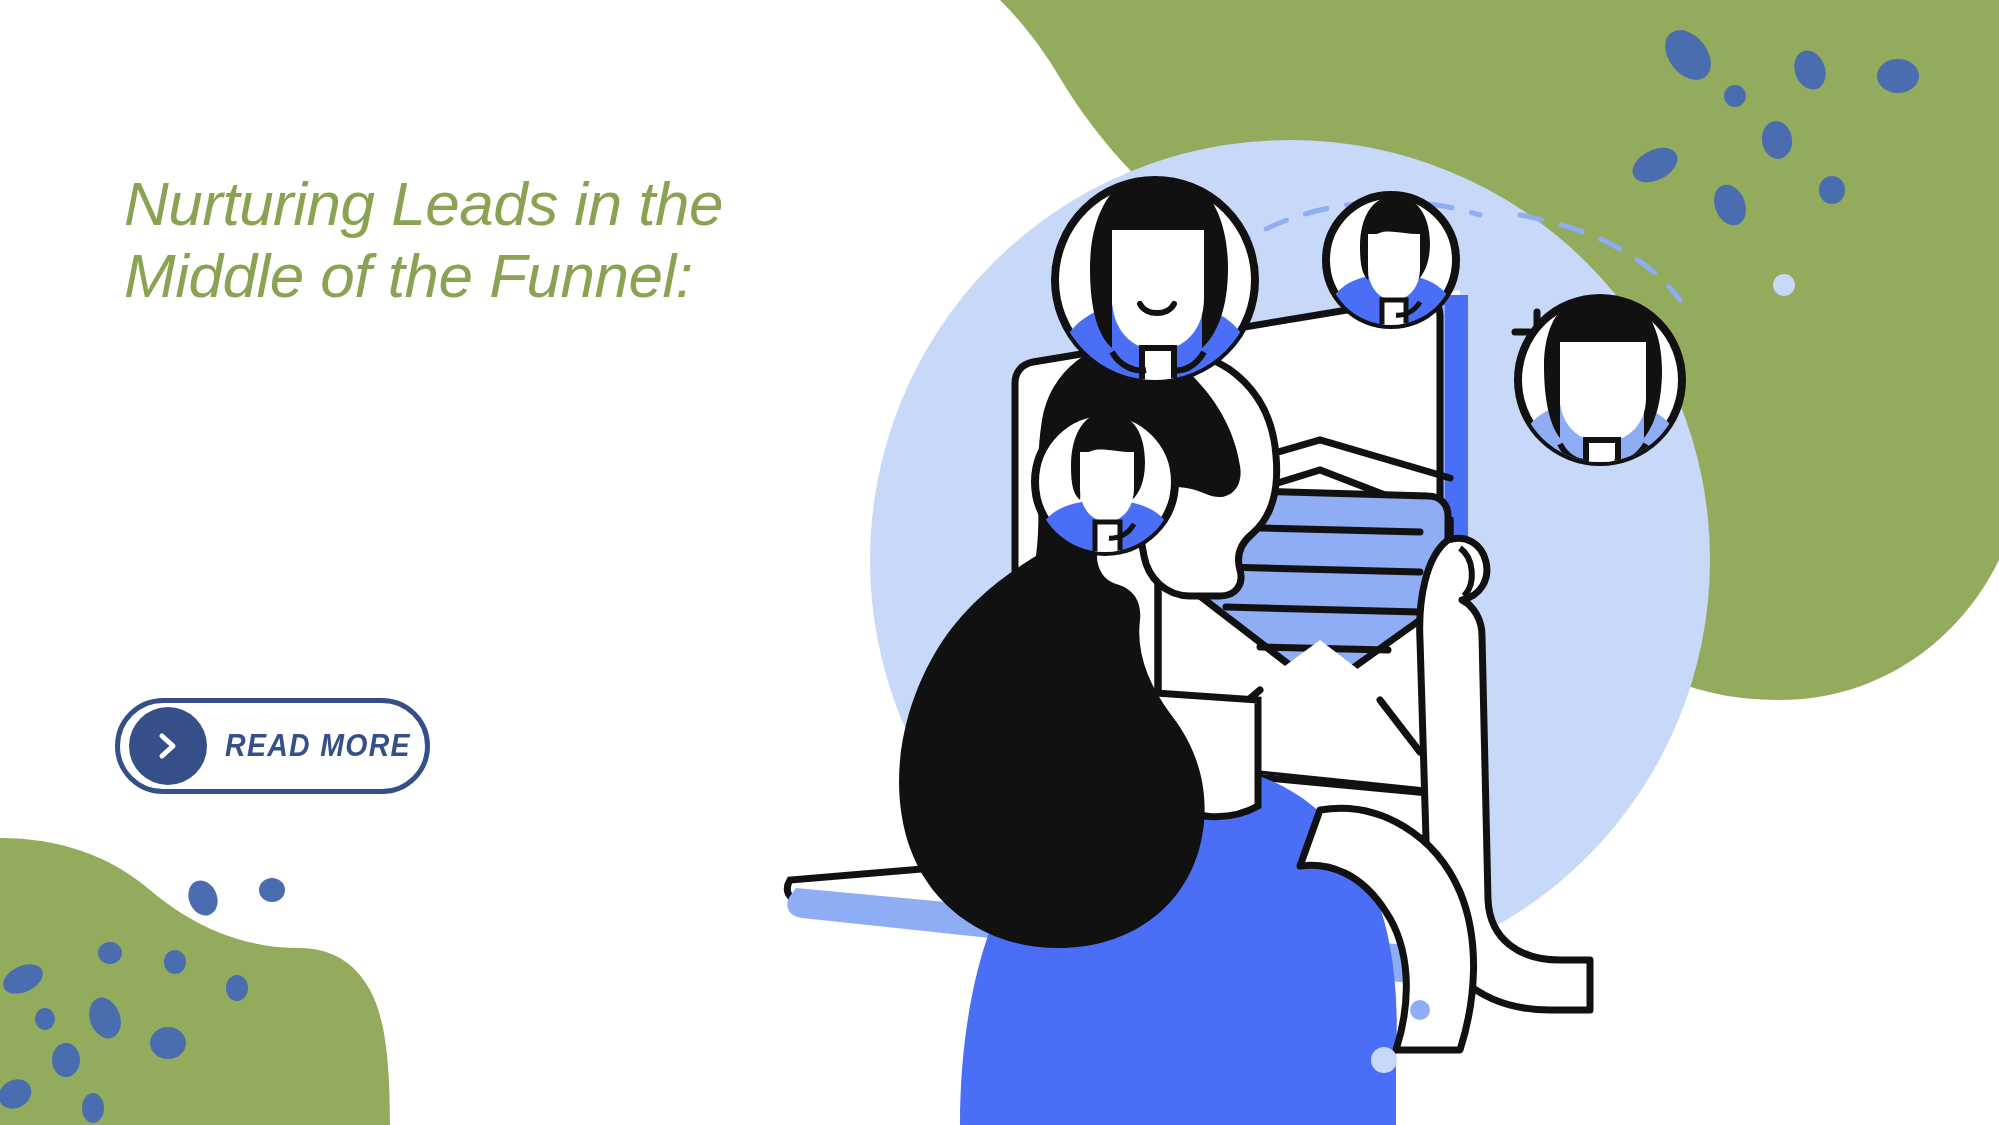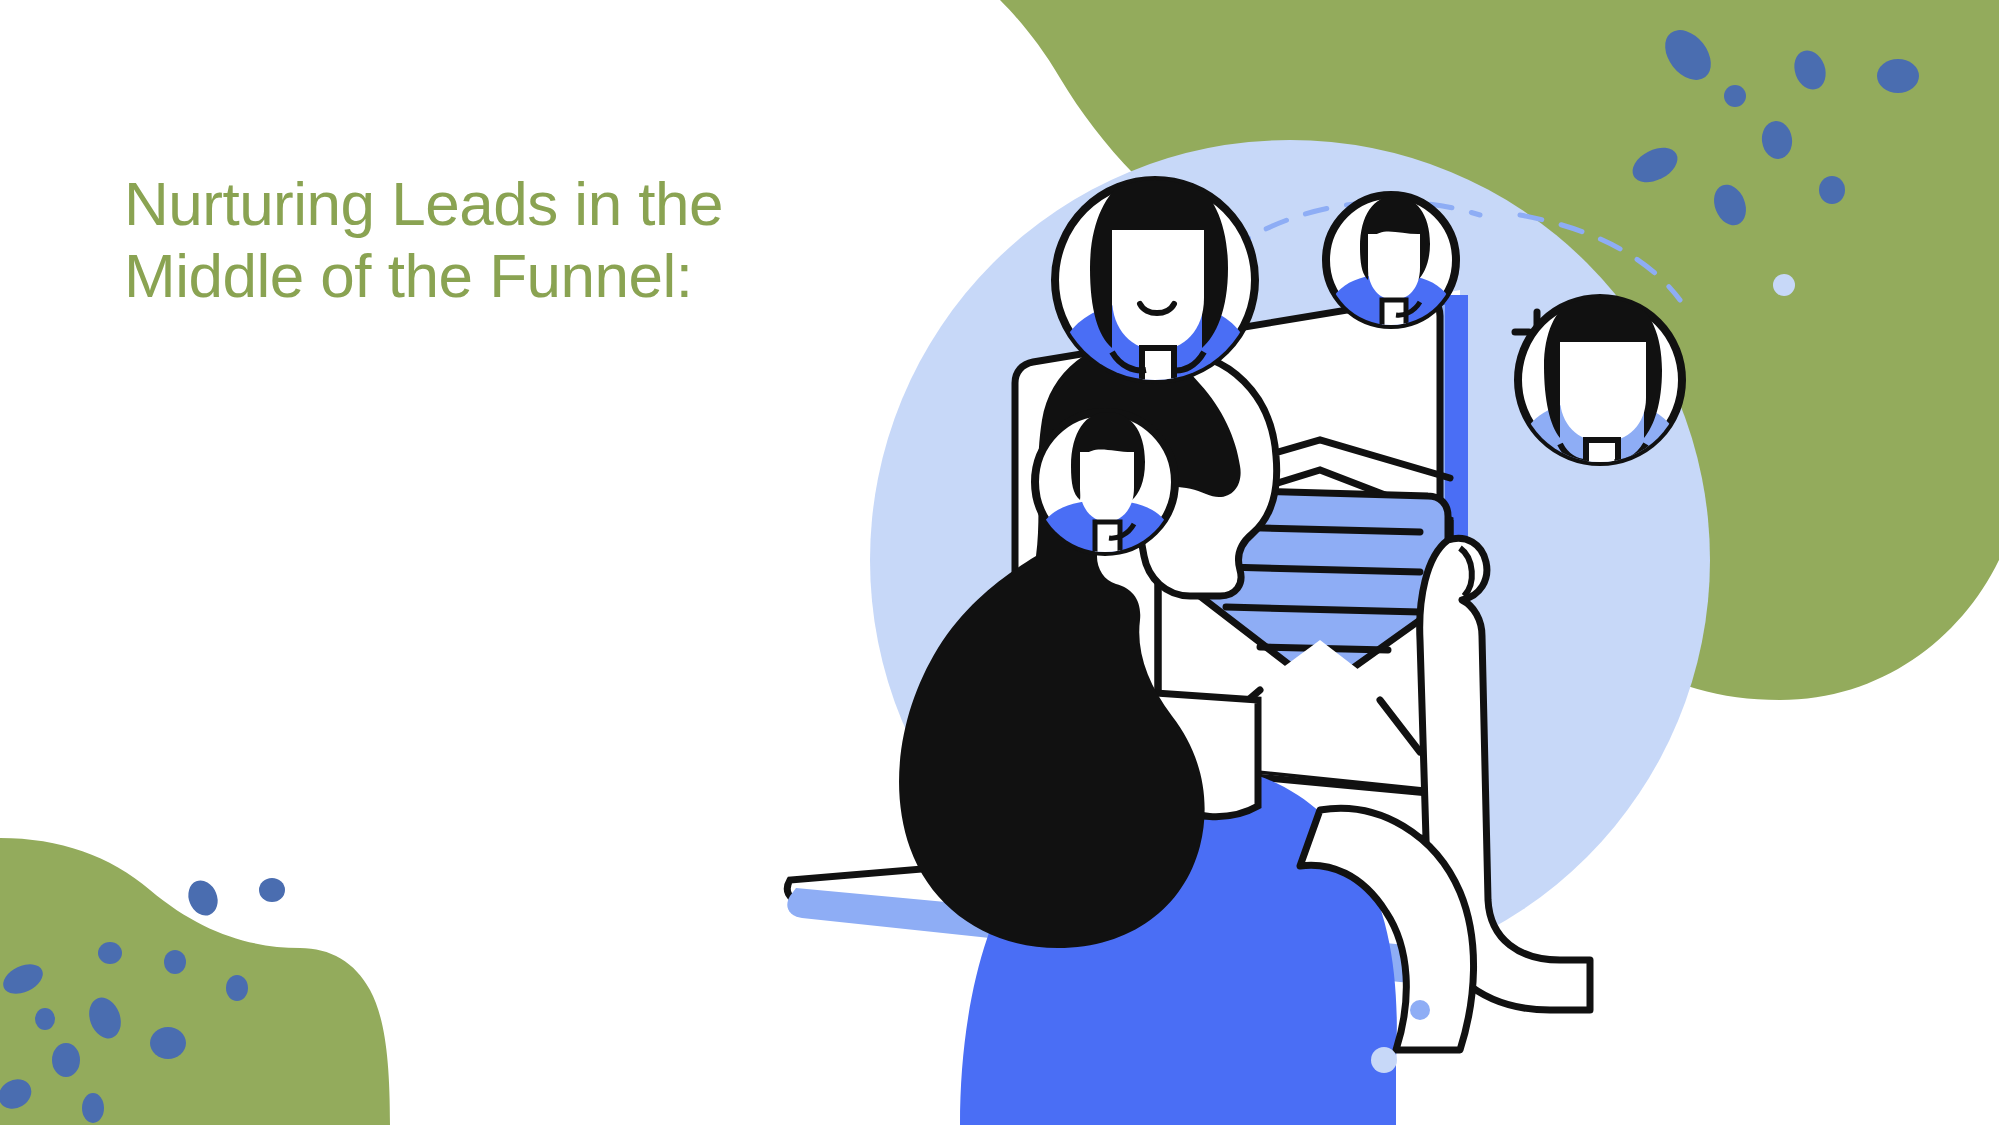--- a/index.html
+++ b/index.html
@@ -7,20 +7,21 @@
   body {
     font-family: "Liberation Sans", sans-serif;
     background:#ffffff;
     position:relative;
   }
   #banner {
     position:absolute; inset:0;
     width:1999px; height:1125px;
     background:#ffffff;
     overflow:hidden;
+    font-style:italic;
   }
   
   .blob-svg { position:absolute; inset:0; width:1999px; height:1125px; }
   
   .text-col {
     position:absolute;
     left:124px; top:168px;
     width:880px;
   }
   .eyebrow {
@@ -130,20 +131,28 @@
       <ellipse cx="15" cy="1094" rx="17" ry="14" transform="rotate(-30 15 1094)"></ellipse>
       <ellipse cx="93" cy="1108" rx="11" ry="15"></ellipse>
     </g>
   </svg>
 
   <div class="text-col">
     <div class="eyebrow">Nurturing Leads in the
 Middle of the Funnel:</div>
   </div>
 
+  <div class="cta">
+    <span class="cta-circle">
+      <svg width="34" height="34" viewBox="0 0 34 34" aria-hidden="true">
+        <path d="M11 7 L22 17 L11 27" fill="none" stroke="#ffffff" stroke-width="5" stroke-linecap="round" stroke-linejoin="round"></path>
+      </svg>
+    </span>
+    <span class="cta-label">READ MORE</span>
+  </div>
 
   <div class="illus">
     <svg viewBox="0 0 1239 1125" preserveAspectRatio="none">
       <defs>
         <clipPath id="clipA1">
             <circle cx="395" cy="280" r="100"></circle>
           </clipPath>
         <clipPath id="clipA2">
             <circle cx="631" cy="260" r="65"></circle>
           </clipPath>

